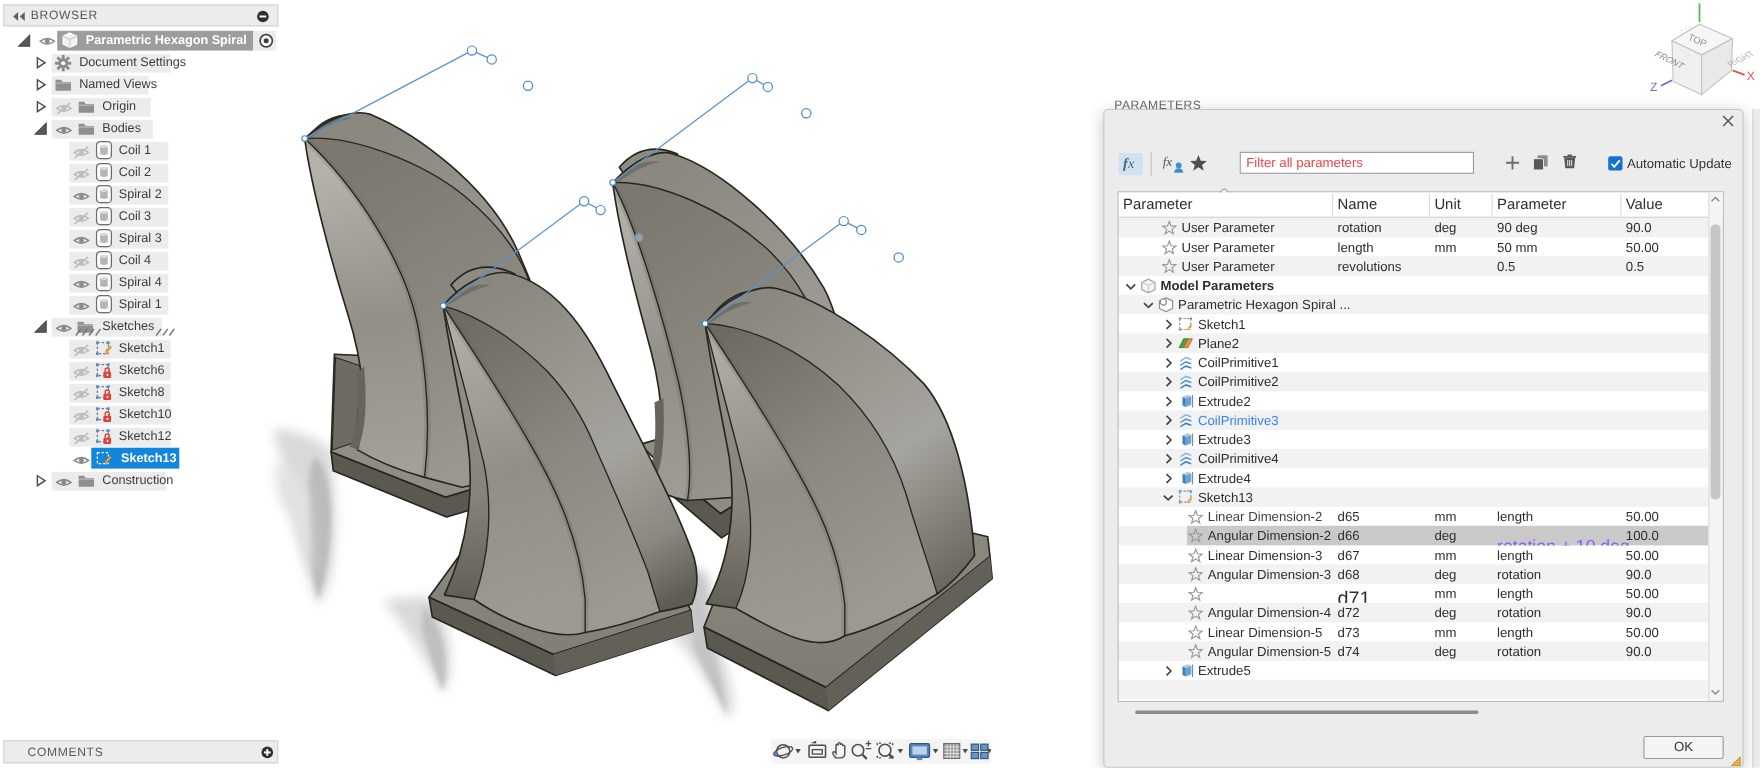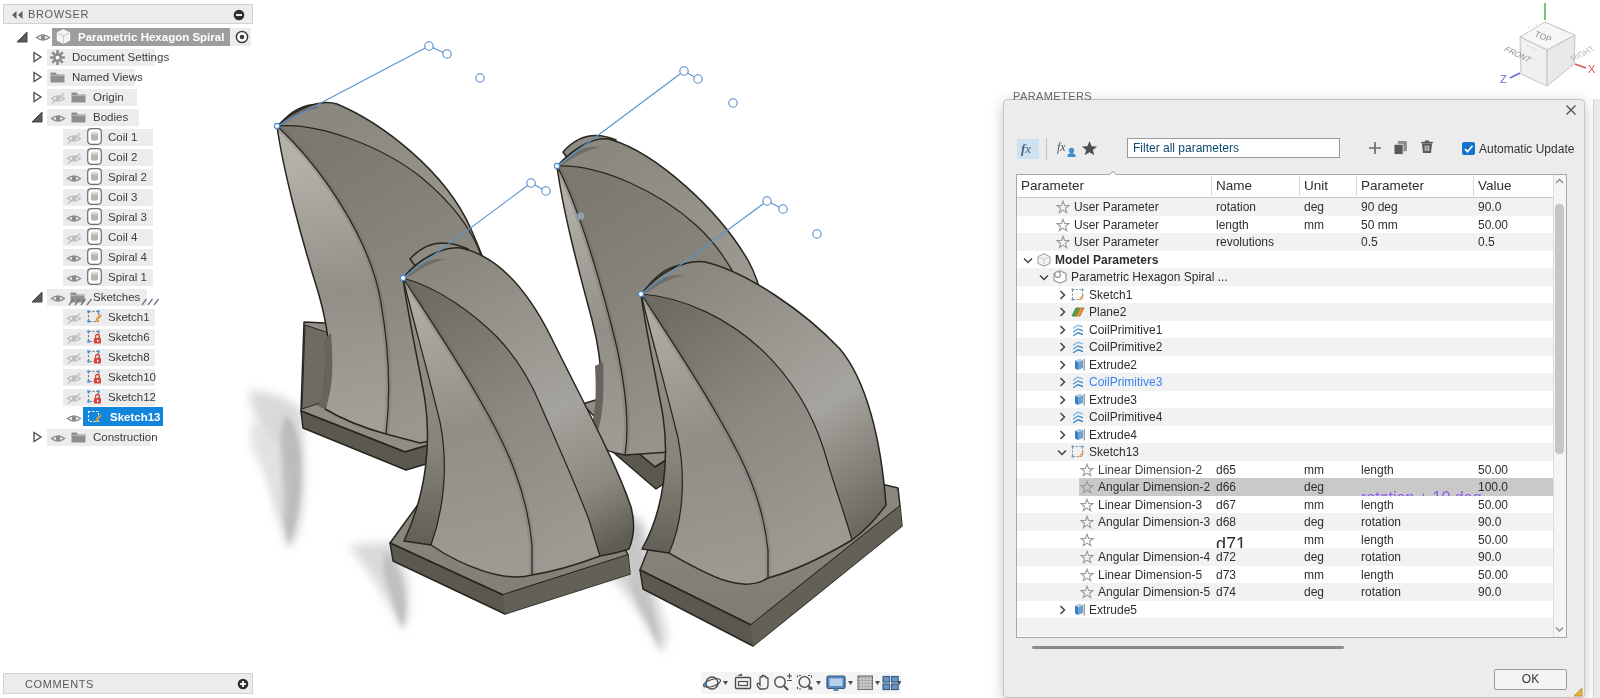--- a/index.html
+++ b/index.html
@@ -566,21 +566,21 @@
 <div style="position:absolute;left:1046px;top:138px;width:1px;height:22px;background:#c2c2c2"></div>
 <span style="position:absolute;left:1057px;top:140px;font-size:12px;font-style:italic;font-family:'Liberation Serif',serif;color:#555">fx</span>
 <svg style="position:absolute;left:1066px;top:147px" width="11" height="11" viewBox="0 0 10 11">
     <circle cx="5" cy="3.4" r="2.6" fill="#3f8fd4"></circle>
     <path d="M0.8,10 a4.2,4 0 0 1 8.4,0 Z" fill="#3f8fd4"></path>
   </svg>
 <svg style="position:absolute;left:1081px;top:140px" width="17" height="16" viewBox="0 0 16 15">
     <path d="M8,0.8 L10,5.8 L15.2,6 L11.1,9.3 L12.5,14.4 L8,11.4 L3.5,14.4 L4.9,9.3 L0.8,6 L6,5.8 Z" fill="#4f4f4f"></path>
   </svg>
 <div style="position:absolute;left:1127px;top:138px;width:213px;height:20px;background:#fff;border:1px solid #9a9a9a;box-sizing:border-box"></div>
-<span style="position:absolute;left:1133px;top:141px;font-size:12px;color:#0c4a6e">Filter all parameters</span>
+<span style="position:absolute;left:1133px;top:141px;font-size:12px;color:#ef4444">Filter all parameters</span>
 <svg style="position:absolute;left:1368px;top:141px" width="14" height="14" viewBox="0 0 14 14">
     <path d="M7,1 v12 M1,7 h12" stroke="#6b6b6b" stroke-width="1.7"></path>
   </svg>
 <svg style="position:absolute;left:1393px;top:140px" width="15" height="15" viewBox="0 0 14 14">
     <rect x="4.5" y="1" width="8.5" height="9.5" rx="1" fill="#8d8d8d"></rect>
     <rect x="1" y="4" width="8.5" height="9.5" rx="1" fill="#585858" stroke="#ececec" stroke-width="0.8"></rect>
   </svg>
 <svg style="position:absolute;left:1420px;top:140px" width="14" height="14" viewBox="0 0 14 14">
     <path d="M2,3.5 h10 l-1,9.5 h-8 Z" fill="#585858"></path>
     <rect x="1.2" y="1.8" width="11.6" height="1.6" fill="#585858"></rect>

